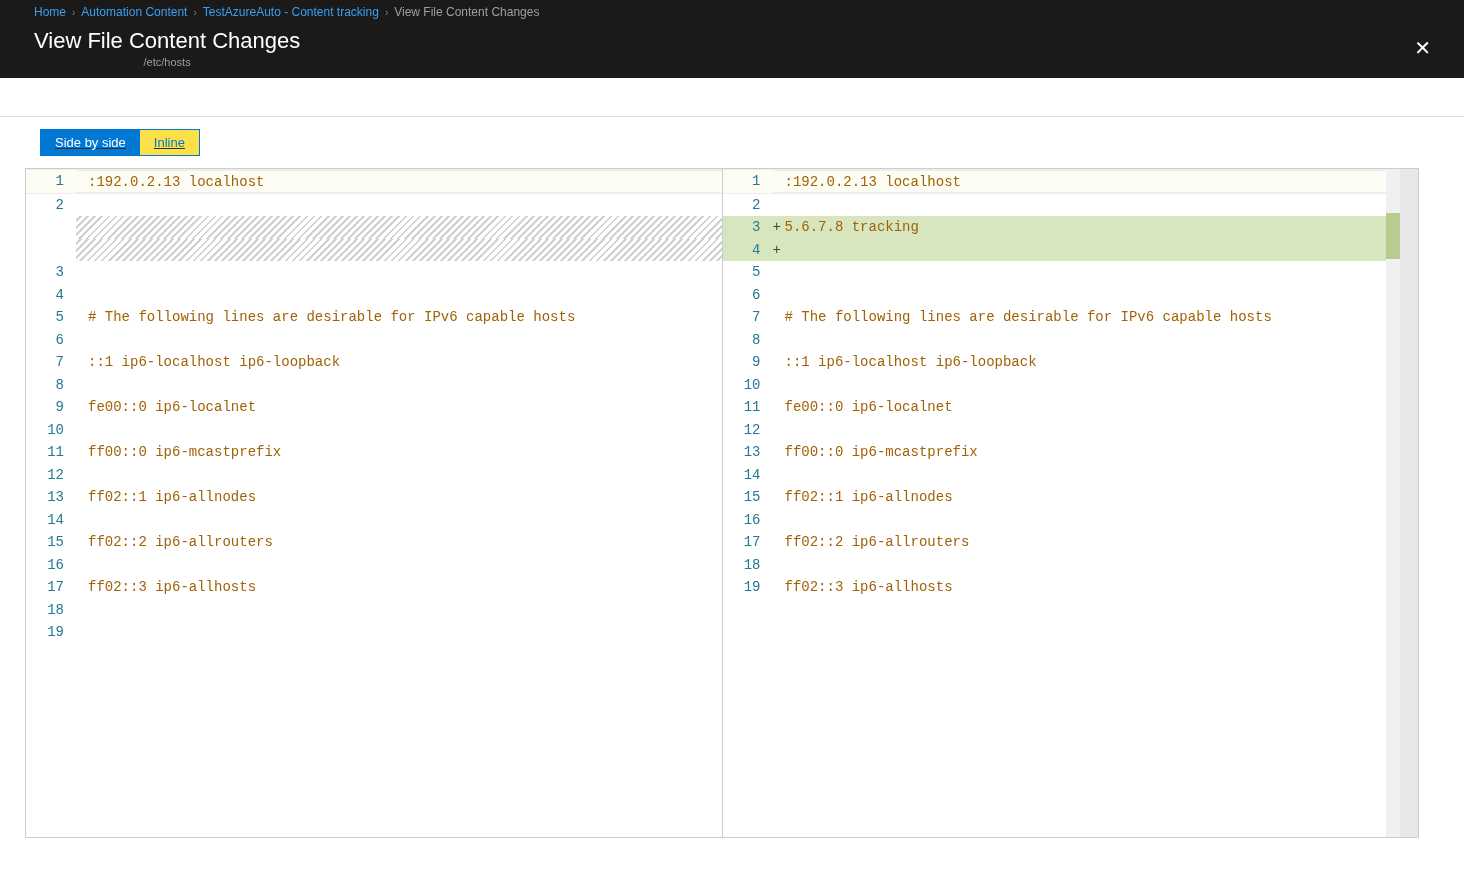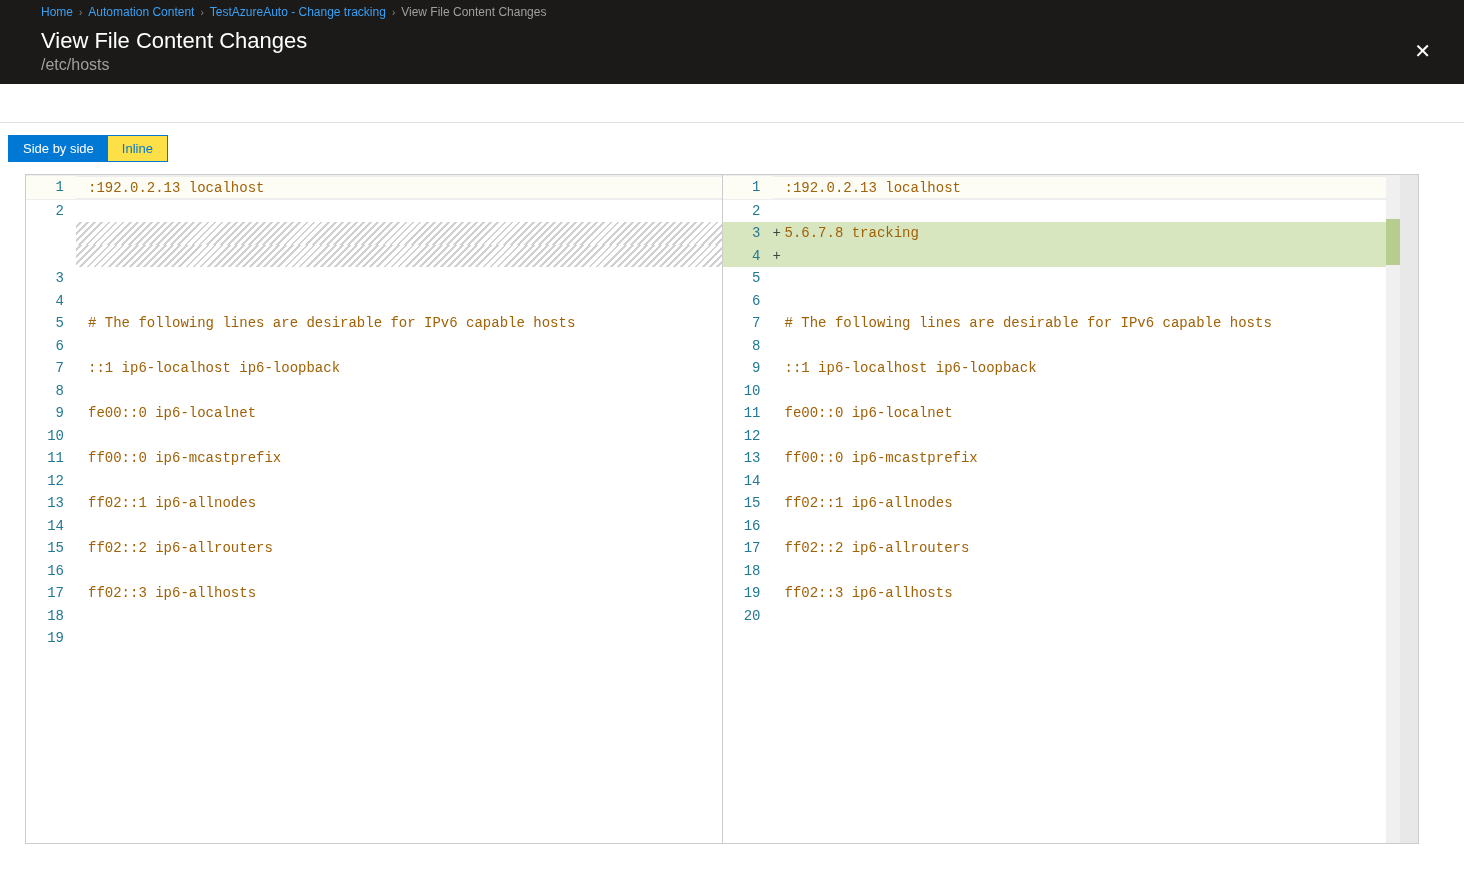--- a/index.html
+++ b/index.html
@@ -5,50 +5,52 @@
   * { box-sizing: border-box; margin: 0; padding: 0; }
   body {
     font-family: "Segoe UI", -apple-system, BlinkMacSystemFont, sans-serif;
     background: #ffffff;
     color: #323130;
     font-size: 13px;
   }
   .header-bar {
     background: #1b1a19;
     color: #d2d0ce;
-    padding: 0 0 10px 16px;
+    padding: 0 0 10px 9px;
+    text-align: center;
   }
   .breadcrumb {
     display: flex;
     align-items: center;
     gap: 6px;
     padding: 5px 25px;
     font-size: 12px;
   }
   .breadcrumb a { color: #3aa0f3; text-decoration: none; }
   .breadcrumb .sep { color: #8a8886; font-size: 10px; }
   .breadcrumb .current { color: #a19f9d; }
   .title-row {
     display: flex;
     align-items: center;
     justify-content: space-between;
     padding: 4px 25px 0 25px;
   }
   .title-text h1 { font-weight: 300; font-size: 22px; color: #ffffff; }
-  .title-text .subtitle { font-size: 16px; color: #a19f9d; margin-top: 2px; }
+  .title-text .subtitle { font-size: 11px; color: #a19f9d; margin-top: 2px; }
   .close-btn {
     color: #ffffff; font-size: 20px; font-weight: 300;
     cursor: pointer; padding: 4px 8px; line-height: 1;
   }
   .content-wrap { padding: 0 0 0 0; }
   .separator-line { border-top: 1px solid #e1dfdd; margin-top: 38px; }
   .view-toggle {
     display: inline-flex;
     border: 1px solid #0078d4;
-    margin: 12px 0 12px 8px;
+    margin: 12px 0 12px 40px;
+    text-decoration: underline;
   }
   .view-toggle button {
     border: none; background: #fde047; color: #0078d4;
     font-size: 13px; padding: 5px 14px; cursor: pointer;
     font-family: inherit;
   }
   .view-toggle button.active { background: #0078d4; color: #ffffff; }
   .diff-container {
     display: flex;
     border: 1px solid #cccccc;
@@ -104,21 +106,21 @@
 </style>
 </head>
 <body>
 
 <div class="header-bar">
   <nav class="breadcrumb">
     <a href="#">Home</a>
     <span class="sep">›</span>
     <a href="#">Automation Content</a>
     <span class="sep">›</span>
-    <a href="#">TestAzureAuto - Change tracking</a>
+    <a href="#">TestAzureAuto - Content tracking</a>
     <span class="sep">›</span>
     <span class="current">View File Content Changes</span>
   </nav>
   <div class="title-row">
     <div class="title-text">
       <h1>View File Content Changes</h1>
       <div class="subtitle">/etc/hosts</div>
     </div>
     <div class="close-btn">
       <span>✕</span>
@@ -334,25 +336,20 @@
           <div class="row">
             <div class="ln">18</div>
             <div class="marker"></div>
             <div class="txt"></div>
           </div>
           <div class="row">
             <div class="ln">19</div>
             <div class="marker"></div>
             <div class="txt">ff02::3 ip6-allhosts</div>
           </div>
-          <div class="row">
-            <div class="ln">20</div>
-            <div class="marker"></div>
-            <div class="txt"></div>
-          </div>
         </div>
       <div class="minimap">
         <div class="mark" style="top:44px; height:46px;"></div>
       </div>
       <div class="scrollbar-track"></div>
     </div>
   </div>
 </div>
 
 </body></html>

